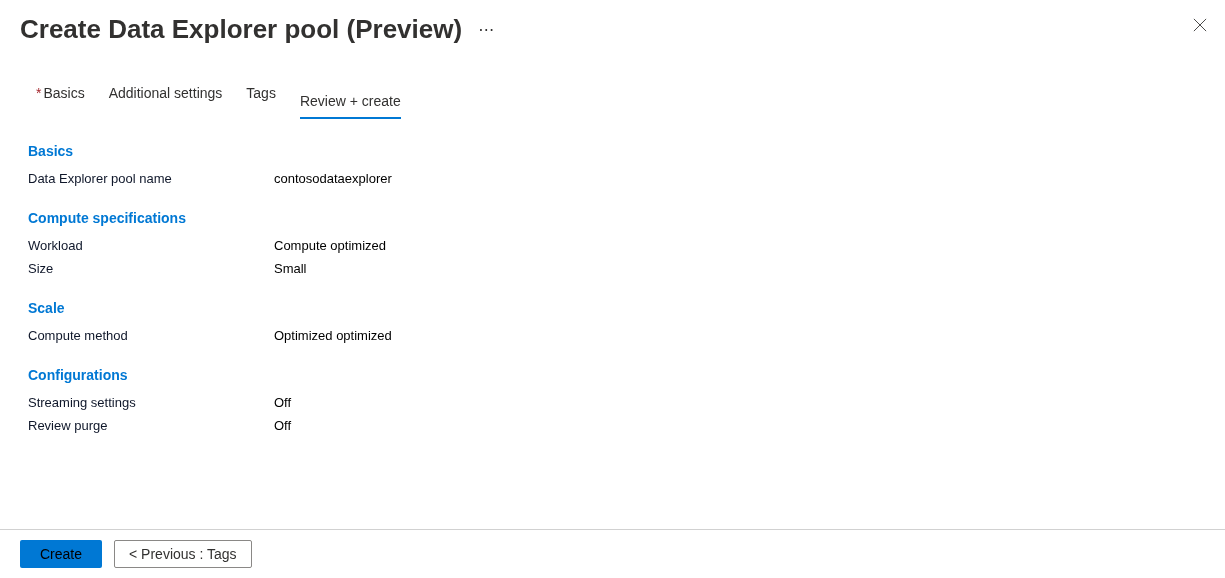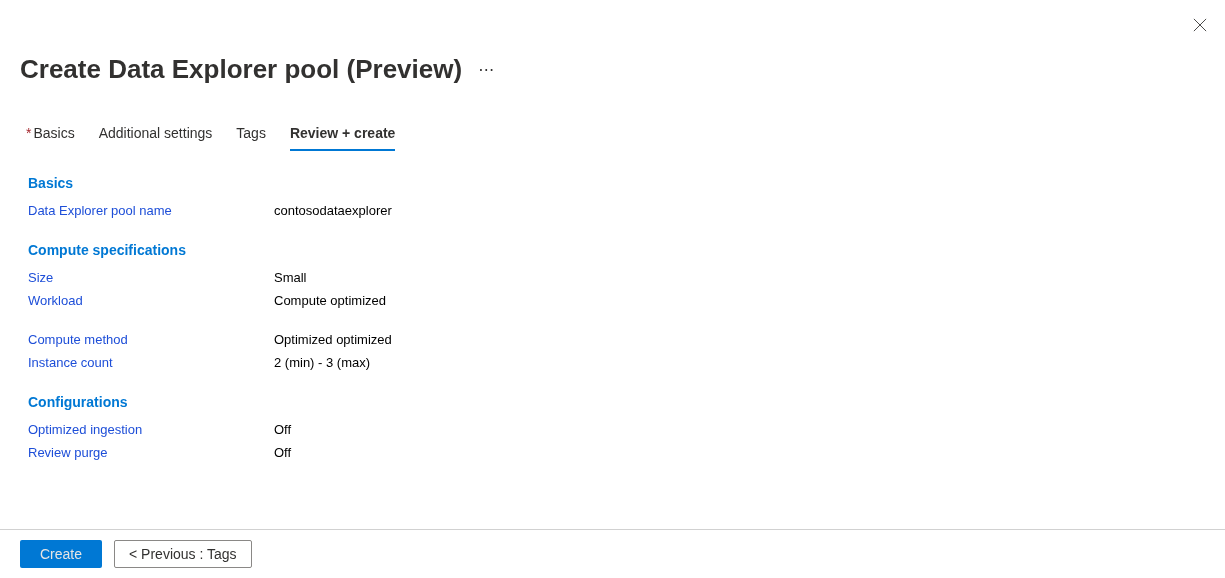--- a/index.html
+++ b/index.html
@@ -10,21 +10,20 @@
       background: #fff;
       width: 1225px;
       height: 578px;
       position: relative;
       overflow: hidden;
     }
     .header {
       display: flex;
       align-items: center;
       padding: 14px 20px 10px 20px;
-      margin-top: 40px;
     }
     .page-title {
       font-size: 26px;
       font-weight: 600;
       color: #323130;
     }
     .more-icon {
       margin-left: 16px;
       font-size: 16px;
       color: #323130;
@@ -34,33 +33,34 @@
       position: absolute;
       top: 18px;
       right: 18px;
       cursor: pointer;
       color: #323130;
     }
     .close-icon svg { width: 14px; height: 14px; }
     .tabs {
       display: flex;
       gap: 24px;
-      padding: 30px 20px 0 26px;
+      padding: 30px 20px 0 36px;
       border-bottom: 0;
     }
     .tab {
       padding-bottom: 8px;
       cursor: pointer;
       font-size: 14px;
       color: #323130;
       border-bottom: 2px solid transparent;
     }
     .tab.active {
       border-bottom: 2px solid #0078d4;
-      font-weight: 700;
+      font-weight: 400;
+      margin-top: 8px;
     }
     .tab .asterisk {
       color: #a4262c;
       margin-right: 2px;
     }
     .content {
       padding: 24px 28px 0 28px;
       overflow-y: auto;
       height: calc(100% - 160px);
     }
@@ -73,39 +73,39 @@
       font-size: 14px;
       margin-bottom: 12px;
     }
     .row {
       display: flex;
       margin-bottom: 8px;
       font-size: 13px;
     }
     .row-label {
       width: 246px;
-      color: #1d4ed8;
+      color: #0f172a;
     }
     .row-value {
       color: #000000;
     }
     .footer {
       position: absolute;
       bottom: 0;
       left: 0;
       right: 0;
       border-top: 1px solid #d1d1d1;
       padding: 10px 20px;
       display: flex;
       gap: 12px;
       background: #fff;
     }
     .btn-primary {
       background: #0078d4;
-      color: #e5e5e5;
+      color: #000000;
       border: none;
       padding: 6px 20px;
       font-size: 14px;
       cursor: pointer;
       border-radius: 2px;
     }
     .btn-secondary {
       background: #fff;
       color: #323130;
       border: 1px solid #8a8886;
@@ -145,44 +145,41 @@
     <div class="section-title">Basics</div>
     <div class="row">
       <div class="row-label">Data Explorer pool name</div>
       <div class="row-value">contosodataexplorer</div>
     </div>
   </div>
 
   <div class="section">
     <div class="section-title">Compute specifications</div>
     <div class="row">
+      <div class="row-label">Workload</div>
+      <div class="row-value">Compute optimized</div>
+    </div>
+    <div class="row">
       <div class="row-label">Size</div>
       <div class="row-value">Small</div>
-    </div>
-    <div class="row">
-      <div class="row-label">Workload</div>
-      <div class="row-value">Compute optimized</div>
     </div>
   </div>
 
   <div class="section">
+    <div class="section-title">Scale</div>
     <div class="row">
       <div class="row-label">Compute method</div>
       <div class="row-value">Optimized optimized</div>
-    </div>
-    <div class="row">
-      <div class="row-label">Instance count</div>
-      <div class="row-value">2 (min) - 3 (max)</div>
     </div>
   </div>
 
   <div class="section">
     <div class="section-title">Configurations</div>
     <div class="row">
-      <div class="row-label">Optimized ingestion</div>
+      <div class="row-label">Streaming settings</div>
       <div class="row-value">Off</div>
     </div>
     <div class="row">
       <div class="row-label">Review purge</div>
       <div class="row-value">Off</div>
     </div>
   </div>
 
 </div>
 

